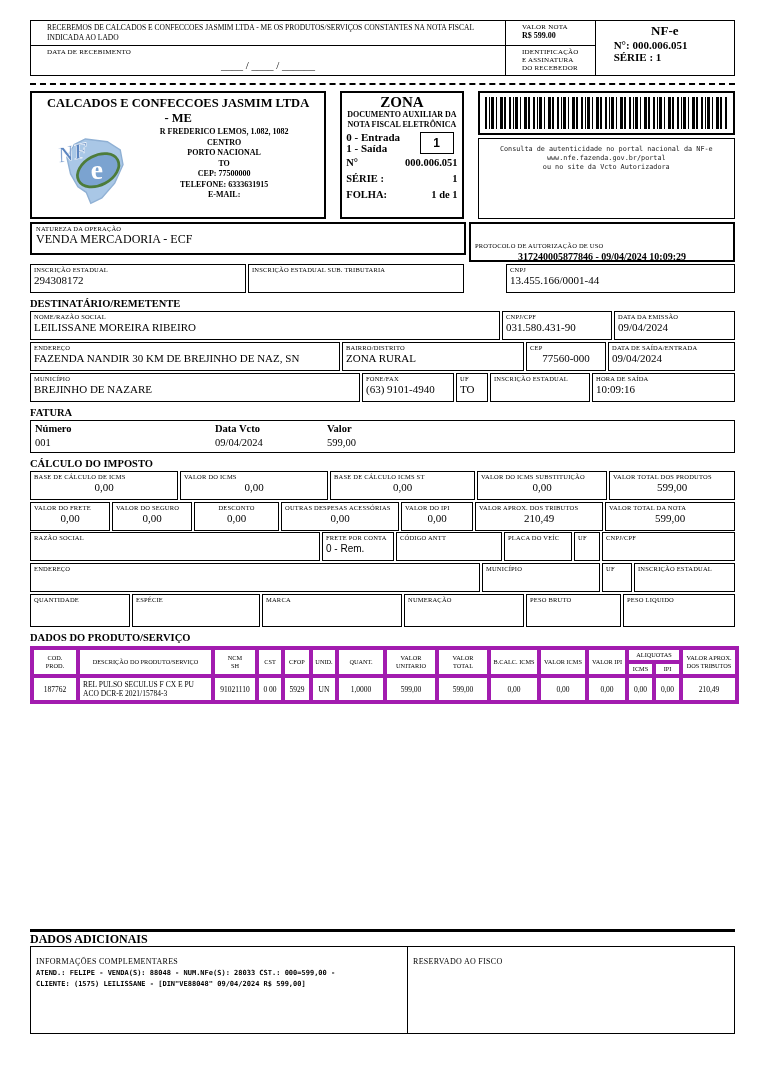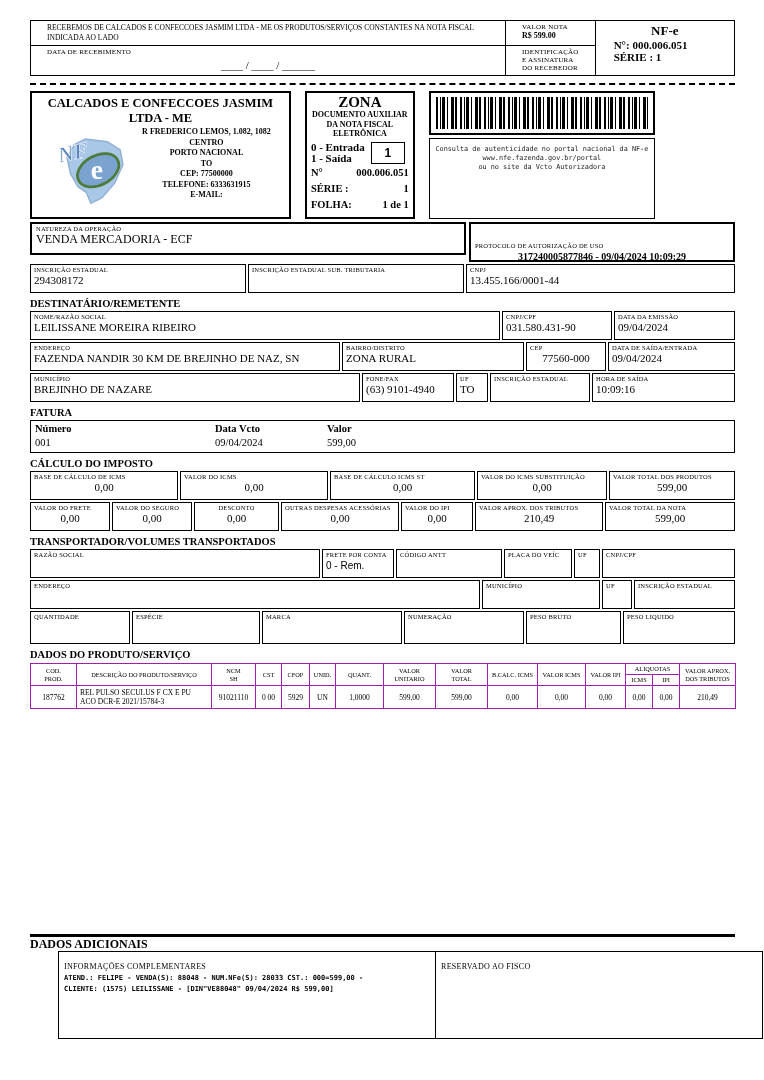--- a/index.html
+++ b/index.html
@@ -22,21 +22,21 @@
   .recibo-vn { width: 77px; font-size: 7px; }
   .recibo-vn b { font-size: 8px; }
   .recibo-nfe { width: 141px; text-align: center; }
   .recibo-nfe .t { font-weight: bold; font-size: 13px; }
   .recibo-nfe .n { font-weight: bold; font-size: 11px; text-align: left; padding-left: 2px; }
   .recibo-r2 { height: 30px; font-size: 7px; }
   .slashes { font-size: 11px; text-align: center; display: block; margin-top: 3px; }
   .dashline { border-top: 2px dashed #000; margin: 7px 0 6px 0; width: 705px; }
 
   
-  .hdr { display: flex; gap: 14px; width: 625px; }
+  .hdr { display: flex; gap: 14px; width: 705px; }
   .emit-box { width: 306px; height: 128px; border: 2px solid #000; position: relative; padding-top: 3px; }
   .emit-name { font-weight: bold; font-size: 12.5px; text-align: center; line-height: 15px; padding: 0 14px; }
   .emit-lines { padding-left: 92px; text-align: center; font-weight: bold; font-size: 8px; line-height: 10.5px; margin-top: 1px; }
   .logo { position: absolute; left: 22px; top: 42px; width: 92px; height: 76px; }
   .danfe-box { width: 127px; height: 128px; border: 2px solid #000; padding: 2px 4px; }
   .danfe-t { font-weight: bold; font-size: 15px; text-align: center; line-height: 15px; }
   .danfe-s { font-weight: bold; font-size: 8px; text-align: center; line-height: 9.5px; }
   .es-row { display: flex; align-items: center; margin-top: 3px; }
   .es-lines { font-weight: bold; font-size: 11px; line-height: 11px; flex: 1; }
   .es-box { width: 34px; height: 22px; border: 1px solid #000; font-weight: bold; font-size: 12px; text-align: center; line-height: 21px; font-family: "Liberation Sans", sans-serif; margin-right: 4px; }
@@ -56,28 +56,28 @@
   .prot-box .val { text-align: center; font-weight: bold; font-size: 10px; }
 
   
   .fat-box { border: 1px solid #000; width: 705px; margin-top: 1px; padding: 1px 4px 2px 4px; }
   .fat-h, .fat-r { display: flex; font-size: 10.5px; line-height: 14px; gap: 30px; }
   .fat-h { font-weight: bold; }
   .fat-c1 { width: 150px; } .fat-c2 { width: 82px; }
 
   
   table.prod { width: 705px; border-collapse: collapse; table-layout: fixed; margin-top: 2px; }
-  table.prod th, table.prod td { border: 1px solid #a21caf; font-weight: normal; margin-top: 48px; }
+  table.prod th, table.prod td { border: 4px solid #a21caf; font-weight: normal; margin-top: 48px; }
   table.prod th { font-size: 6.3px; line-height: 8px; text-align: center; padding: 1px; }
   table.prod td { font-size: 7.5px; line-height: 9px; text-align: center; padding: 2px 1px; }
   table.prod td.l { text-align: left; padding-left: 3px; }
 
   
   .thick-rule { border-top: 3px solid #000; width: 705px; }
-  .adic-wrap { display: flex; width: 705px; border: 1px solid #000; height: 88px; margin-left: 28px; }
+  .adic-wrap { display: flex; width: 705px; border: 1px solid #000; height: 88px; }
   .adic-left { width: 377px; border-right: 1px solid #000; padding: 3px 5px; }
   .adic-right { flex: 1; padding: 3px 5px; }
   .adic-lbl { font-size: 8px; letter-spacing: .3px; }
   .mono-info { font-family: "DejaVu Sans Mono", monospace; font-size: 7px; line-height: 9.5px; font-weight: bold; margin-top: 1px; }
   .spacer { height: 225px; }
 </style>
 </head>
 <body>
 
 <div class="page">
@@ -179,21 +179,21 @@
 
   <div class="frow">
     <div class="fbox" style="width:216px;">
       <span class="lbl">INSCRIÇÃO ESTADUAL</span>
       <span class="val">294308172</span>
     </div>
     <div class="fbox" style="width:216px;">
       <span class="lbl">INSCRIÇÃO ESTADUAL SUB. TRIBUTARIA</span>
       <span class="val"></span>
     </div>
-    <div class="fbox" style="flex:1;">
+    <div class="fbox" style="flex:1;margin-left:40px;">
       <span class="lbl">CNPJ</span>
       <span class="val">13.455.166/0001-44</span>
     </div>
   </div>
 
   <div class="sect-title">DESTINATÁRIO/REMETENTE</div>
   <div class="frow" style="margin-top:1px;">
     <div class="fbox" style="width:470px;">
       <span class="lbl">NOME/RAZÃO SOCIAL</span>
       <span class="val">LEILISSANE MOREIRA RIBEIRO</span>
@@ -309,21 +309,20 @@
     <div class="fbox" style="width:128px;">
       <span class="lbl">VALOR APROX. DOS TRIBUTOS</span>
       <span class="val center">210,49</span>
     </div>
     <div class="fbox" style="flex:1;">
       <span class="lbl">VALOR TOTAL DA NOTA</span>
       <span class="val center">599,00</span>
     </div>
   </div>
 
-  <div class="sect-title">TRANSPORTADOR/VOLUMES TRANSPORTADOS</div>
   <div class="frow" style="margin-top:1px;justify-content:flex-end;">
     <div class="fbox" style="width:290px;">
       <span class="lbl">RAZÃO SOCIAL</span>
       <span class="val"></span>
     </div>
     <div class="fbox" style="width:72px;">
       <span class="lbl">FRETE POR CONTA</span>
       <span class="val" style="font-family:'Liberation Sans',sans-serif;font-size:10px;">0 - Rem.</span>
     </div>
     <div class="fbox" style="width:106px;">

